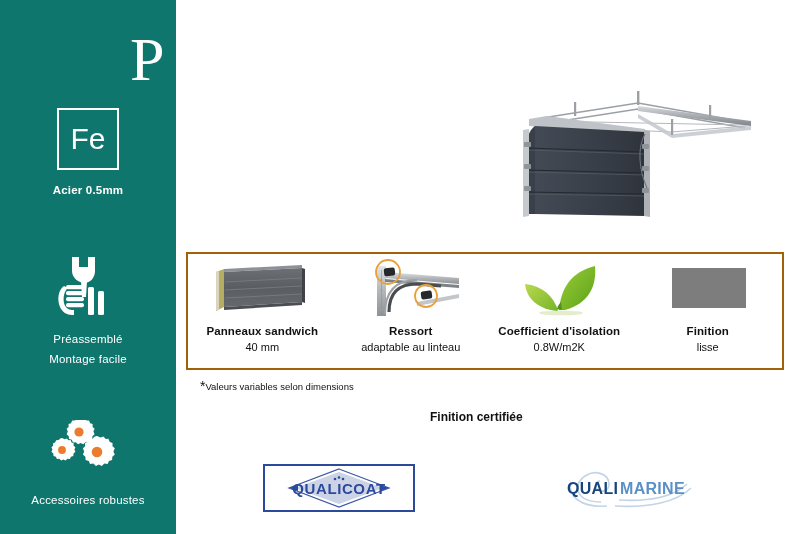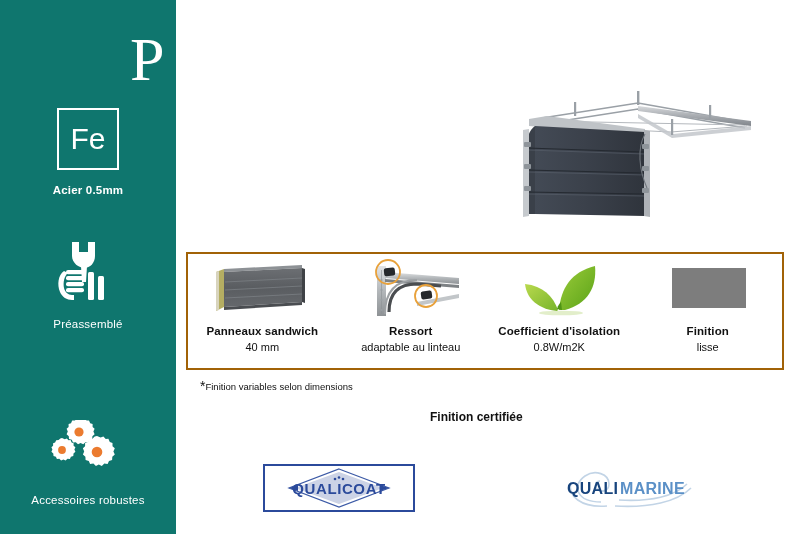--- a/index.html
+++ b/index.html
@@ -47,21 +47,21 @@
   }
   #fe-text {
     font-size: 30px;
     color: #ffffff;
     font-weight: 300;
     line-height: 1;
     font-family: "Liberation Sans", sans-serif;
   }
 
   
-  #wrench-block { top: 240px; }
+  #wrench-block { top: 255px; }
   #wrench-icon { height: 62px; margin-bottom: 12px; }
 
   
   #gears-block { top: 420px; }
   #gears-icon { height: 62px; margin-bottom: 8px; }
 
   
   #title-wrap {
     position: absolute;
     left: 130px; top: 28px;
@@ -200,20 +200,21 @@
             <rect x="66" y="48" width="18" height="4.2" rx="2"></rect>
 
             <path d="M64 31 c-6 4 -7 14 -4 21 c2 5 7 8 12 8 h2 v-5 h-2 c-4 0 -7 -3 -8 -7 c-1 -5 0 -12 4 -15 Z"></path>
 
             <rect x="88" y="32" width="6" height="28" rx="1.5"></rect>
             <rect x="98" y="36" width="6" height="24" rx="1.5"></rect>
           </g>
         </svg>
       </div>
       <span class="side-label">Préassemblé</span>
+      <span class="side-label">Montage facile</span>
     </div>
 
     <div class="side-block" id="gears-block">
       <div id="gears-icon">
         <svg width="176" height="62" viewBox="0 0 176 62">
           <g fill="#ffffff">
 
             <g transform="translate(79,12)">
               <path d="M0,-14 L3.2,-12.6 L5.6,-13.6 L7.6,-11.4 L10,-11.6 L11.2,-8.8 L13.6,-8 L13.6,-5 L15.6,-3.2 L14.4,-0.4 L15.6,2.2 L13.4,4.2 L13.2,7 L10.4,7.8 L9.2,10.4 L6.4,10.2 L4.2,12.2 L1.6,11 L-1,12.2 L-3.2,10.2 L-6,10.4 L-7.2,7.8 L-10,7 L-10.2,4.2 L-12.4,2.2 L-11.2,-0.4 L-12.4,-3.2 L-10.4,-5 L-10.4,-8 L-8,-8.8 L-6.8,-11.4 L-4,-11.6 L-2,-13.6 Z"></path>
               <circle cx="0" cy="0" r="4.6" fill="#eb7b2f"></circle>
@@ -418,21 +419,21 @@
         <svg width="112" height="62" viewBox="0 0 112 62">
           <rect x="20" y="10" width="74" height="40" fill="#7d7d7d"></rect>
         </svg>
       </div>
       <div class="feature-title">Finition</div>
       <div class="feature-sub">lisse</div>
     </div>
   </div>
 
   <div id="footnote">
-    <span class="star">*</span><span>Finition variables selon dimensions</span>
+    <span class="star">*</span><span>Valeurs variables selon dimensions</span>
   </div>
 
   <div id="certif">Finition certifiée</div>
 
   <div id="logo-qualicoat">
     <svg width="148" height="44" viewBox="0 0 148 44">
 
       <path d="M74 3 L124 22 L74 41 L24 22 Z" fill="#ffffff" stroke="#3c5aa6" stroke-width="1.2"></path>
       <path d="M74 6 L118 22 L74 38 L30 22 Z" fill="#8e9ec8" opacity="0.45"></path>
 

